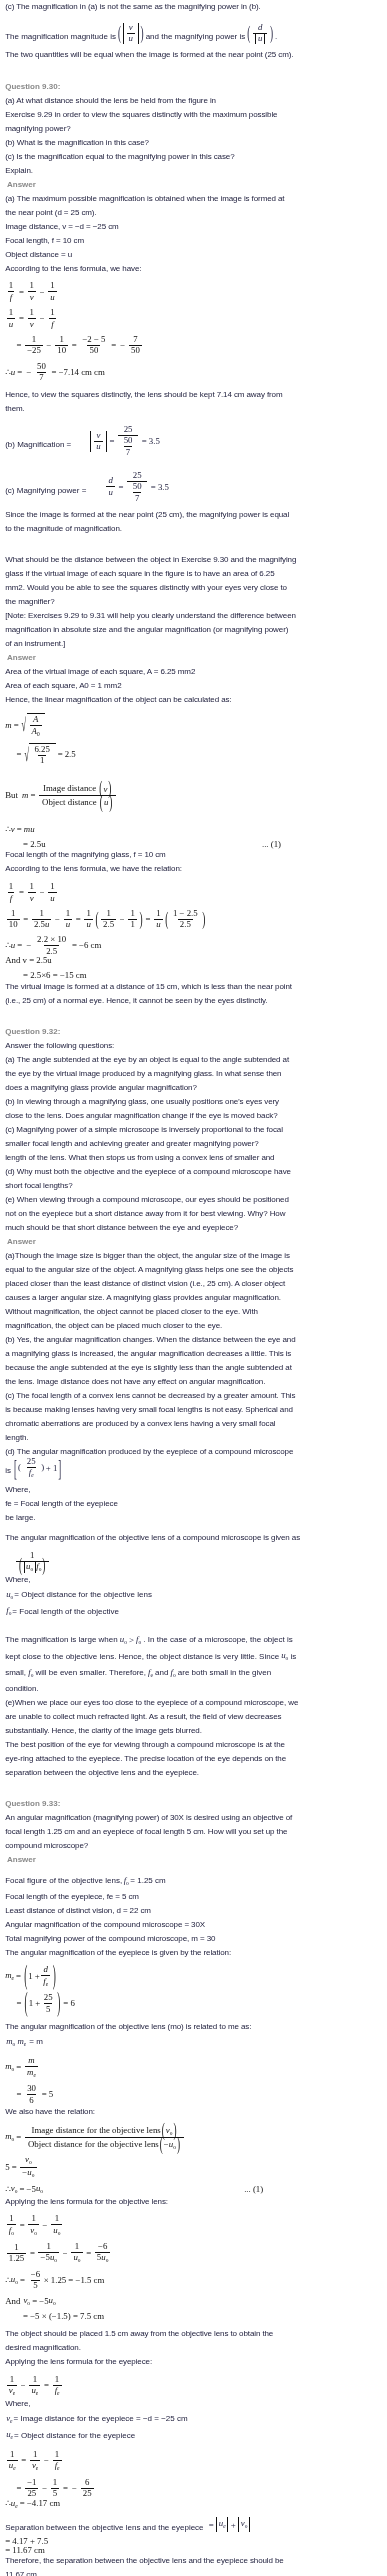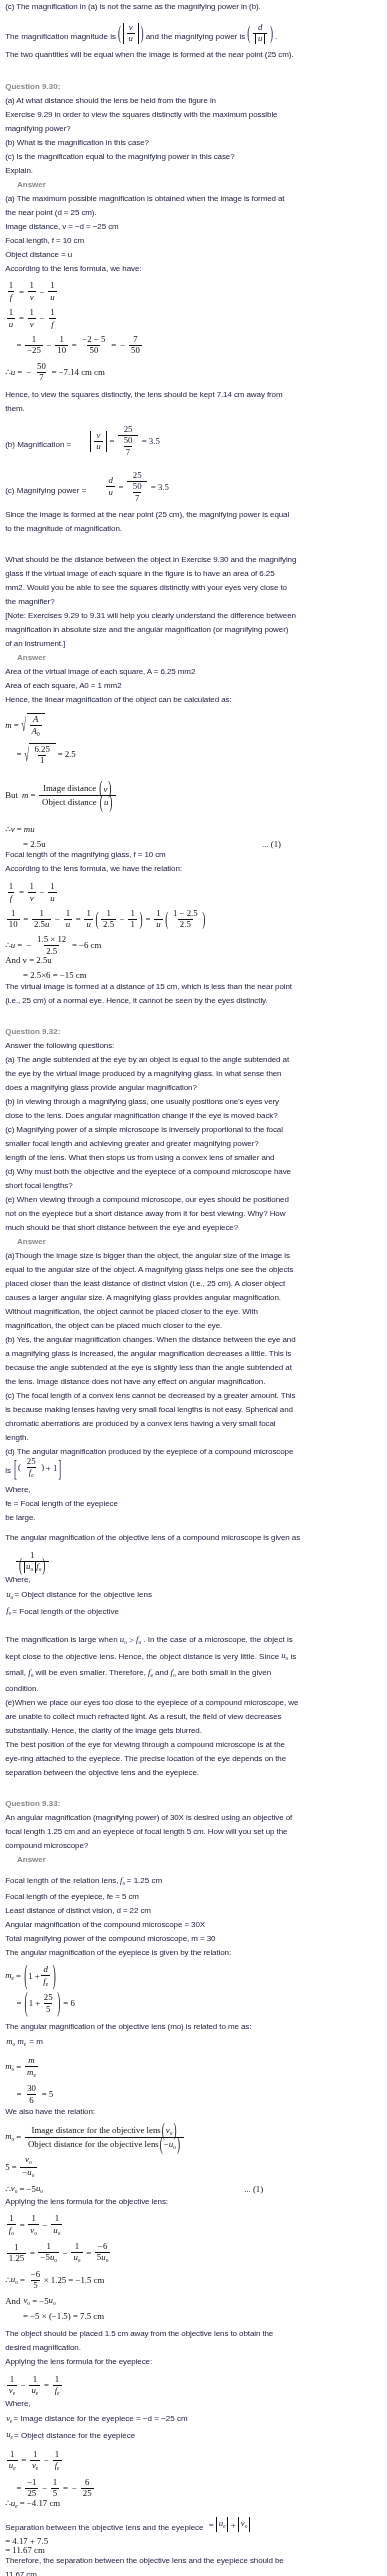--- a/index.html
+++ b/index.html
@@ -21,21 +21,21 @@
   }
   .qhead{
     margin:0 0 0 5.2px;
     padding:1px 0;
     line-height:12px;
     color:#8a8a8a;
     font-weight:bold;
     font-size:8px;
   }
   .ans{
-    margin:0 0 0 17px;
+    margin:0 0 0 7px;
     padding:1px 0;
     line-height:12px;
     color:#8a8a8a;
     font-weight:bold;
     font-size:8px;
   }
   .gap{height:11.3px;}
   .gap-s{height:5.7px;}
   .gap-l{height:17.5px;}
 
@@ -445,21 +445,21 @@
     <span class="pr">)</span>
       </span>
   </div>
   <div class="gap-s"></div>
   <div class="mathline">
     <span class="mn">∴</span>
       <span class="mi">u</span>
       <span class="op">=</span>
       <span class="op">−</span>
     <span class="frac">
-        <span class="num mn">1.5 × 12</span>
+        <span class="num mn">2.2 × 10</span>
         <span class="den mn">2.5</span>
       </span>
     <span class="op">=</span>
     <span class="mn">−6 cm</span>
   </div>
   <div class="mathline">
     <span class="rtxt">And v = 2.5u</span>
   </div>
   <div class="gap-s"></div>
   <div class="mathline ind">
@@ -604,21 +604,21 @@
   <div class="gap-l"></div>
 
   <div class="qhead">Question 9.33:</div>
   <div class="ln">An angular magnification (magnifying power) of 30X is desired using an objective of</div>
   <div class="ln">focal length 1.25 cm and an eyepiece of focal length 5 cm. How will you set up the</div>
   <div class="ln">compound microscope?</div>
   <div class="ans">Answer</div>
 
   <div class="gap-s"></div>
   <div class="flowline">
-    <span>Focal length of the relation lens,</span>
+    <span>Focal figure of the objective lens,</span>
     <span class="inlinemath" style="margin:0 1.5px;">
         <span class="mi">f<span class="subn">o</span></span>
       </span>
     <span>= 1.25 cm</span>
   </div>
   <div class="ln">Focal length of the eyepiece, fe = 5 cm</div>
   <div class="ln">Least distance of distinct vision, d = 22 cm</div>
   <div class="ln">Angular magnification of the compound microscope = 30X</div>
   <div class="ln">Total magnifying power of the compound microscope, m = 30</div>
   <div class="ln">The angular magnification of the eyepiece is given by the relation:</div>

